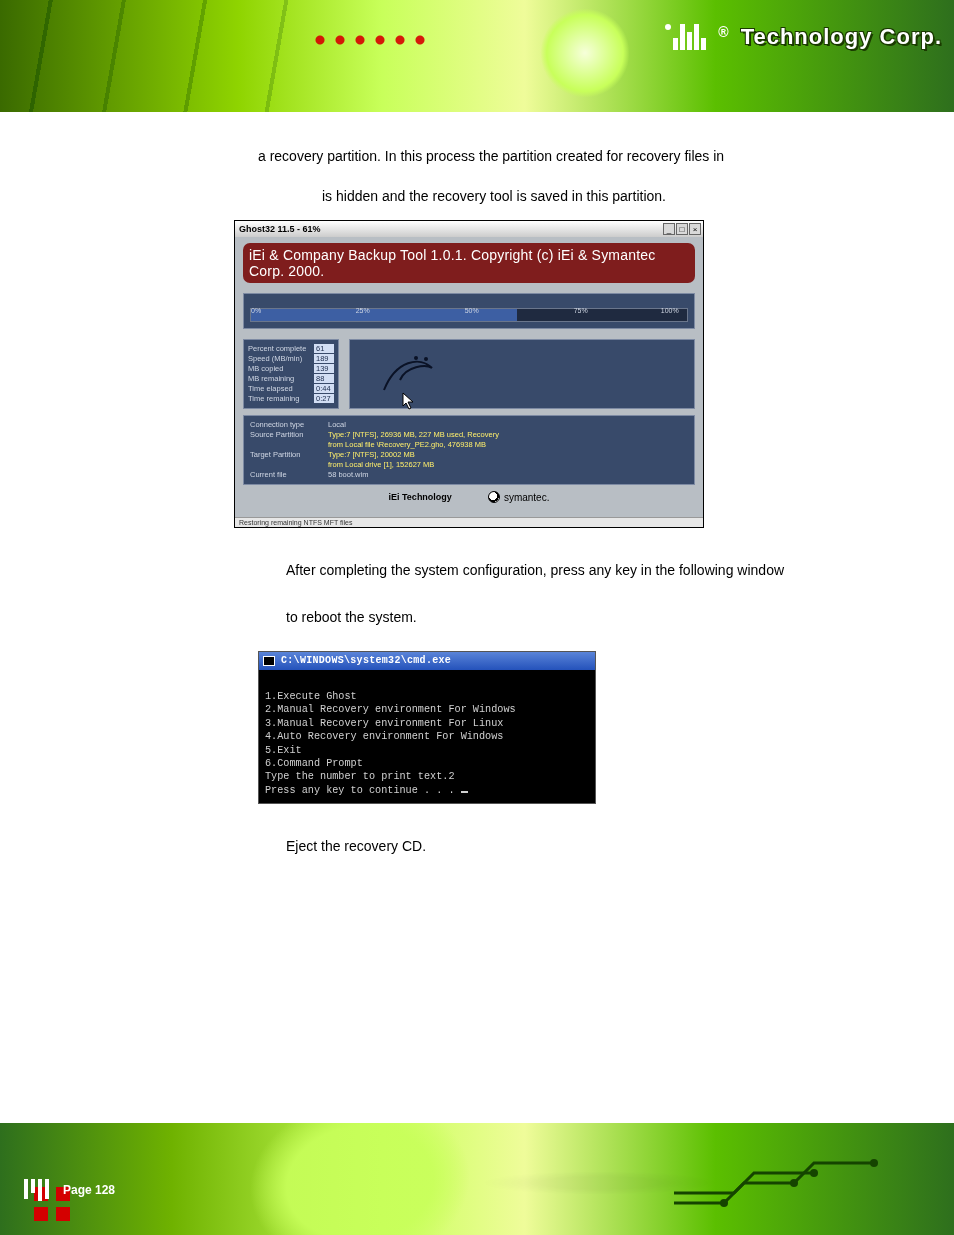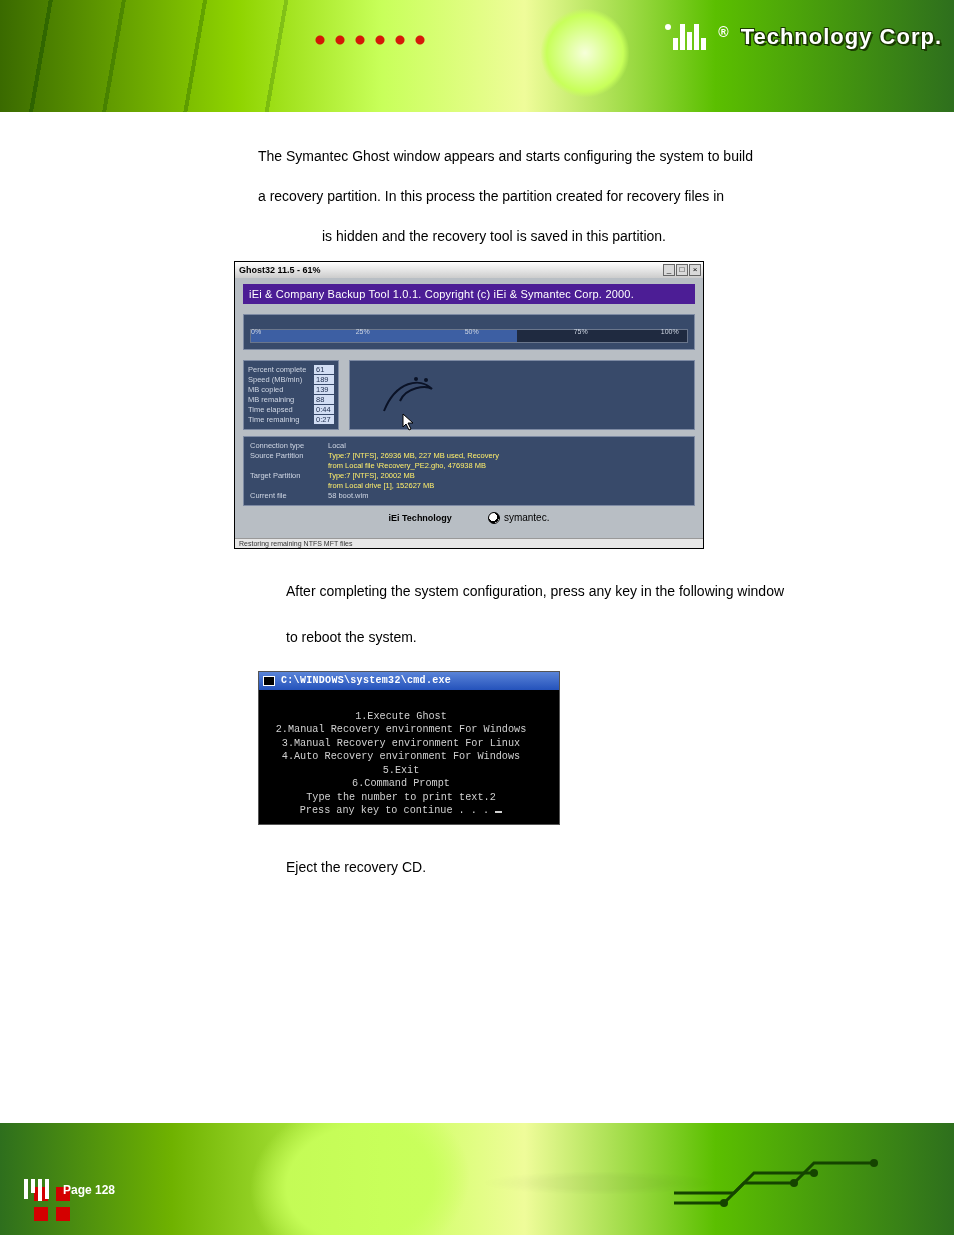--- a/index.html
+++ b/index.html
@@ -59,21 +59,21 @@
 .step8, .step9 { margin-top: 26px; }
 
 
 .ghost-wrap { margin: 8px -24px 0 -24px; width: 470px; }
 .ghost-outer { border: 1px solid #000; background: #bcbcbc; }
 .ghost-title { display: flex; align-items: center; justify-content: space-between; background: linear-gradient(#fff,#ccc); height: 16px; padding: 0 2px; }
 .ghost-title-text { font-size: 9px; font-weight: bold; color: #000; padding-left: 2px; }
 .ghost-title-btns { display: flex; gap: 1px; }
 .ghost-title-btns span { width: 12px; height: 12px; background: #d9d9d9; border: 1px solid #666; font-size: 8px; display: flex; align-items: center; justify-content: center; }
 .ghost-body { background: #b8bec4; padding: 6px 8px 8px 8px; }
-.ghost-banner { background: #4c1d95; color: #fff; font-size: 11px; padding: 4px 6px; letter-spacing: 0.2px; }
+.ghost-banner { background: #7f1d1d; color: #fff; font-size: 14px; padding: 4px 6px; letter-spacing: 0.2px; border-radius: 7px; }
 .ghost-panel { background: #384a6a; border: 1px solid #7d8aa3; margin-top: 10px; padding: 6px; }
 .ghost-progress-bar { height: 14px; background: #1f2a40; border: 1px solid #6a768c; margin-top: 8px; position: relative; }
 .ghost-progress-fill { position: absolute; left: 0; top: 0; bottom: 0; width: 61%; background: #3d5fa3; }
 .ghost-tick { position: absolute; top: -2px; font-size: 7px; color: #cfd6e3; }
 .ghost-stats-wrap { display: flex; gap: 10px; margin-top: 10px; }
 .ghost-stats { background: #384a6a; border: 1px solid #7d8aa3; padding: 4px; font-size: 7.5px; color: #cfd6e3; }
 .ghost-stats .row { display: flex; gap: 4px; align-items: center; margin-bottom: 1px; }
 .ghost-stats .label { width: 62px; }
 .ghost-stats .val { background: #d2def4; color: #1a2a4a; width: 20px; padding: 0 2px; }
 .ghost-right { flex: 1; background: #384a6a; border: 1px solid #7d8aa3; position: relative; }
@@ -83,21 +83,21 @@
 .ghost-details .dl { width: 72px; color: #cfd6e3; }
 .ghost-details .dv { color: #ffef6c; }
 .ghost-details .dv.plain { color: #cfd6e3; }
 .ghost-footer { display: flex; justify-content: center; align-items: center; gap: 36px; padding: 6px; }
 .ghost-footer .iei { font-size: 9px; font-weight: bold; color: #000; }
 .ghost-footer .sym { font-size: 10px; color: #000; display: flex; align-items: center; gap: 4px; }
 .ghost-footer .sym .yy { width: 12px; height: 12px; border-radius: 50%; background: radial-gradient(circle at 40% 40%, #fff 0 4px, #000 4px 6px, #fff 6px); border: 1px solid #000; }
 .ghost-bottom-strip { background: #e7e7e7; font-size: 7px; color: #333; padding: 1px 4px; border-top: 1px solid #999; }
 
 
-.cmd-wrap { width: 302px; margin-top: 18px; border: 1px solid #555; text-align: center; }
+.cmd-wrap { width: 338px; margin-top: 18px; border: 1px solid #555; }
 .cmd-title { display: flex; align-items: center; height: 18px; background: linear-gradient(#5a84d8,#2452bb); padding: 0 4px; gap: 6px; }
 .cmd-icon { width: 12px; height: 10px; background: #000; border: 1px solid #fff; }
 .cmd-title-text { color: #fff; font-size: 10px; font-family: "Courier New", monospace; font-weight: bold; letter-spacing: 0.3px; }
 .cmd-body { background: #000; padding: 20px 22px 6px 6px; color: #d0d0d0; font-family: "Courier New", monospace; font-size: 10.2px; line-height: 1.32; white-space: pre; }
 .cmd-body .cursor { display:inline-block; width: 7px; height: 2px; background: #d0d0d0; vertical-align: baseline; }
 
 
 .banner-bottom {
   position: absolute; left: 0; bottom: 0; width: 954px; height: 112px;
   background:
@@ -151,21 +151,20 @@
         <span class="bar b4"></span>
         <span class="bar b5"></span>
     </div>
     <span class="brand-reg">®</span>
     <span class="brand-text">Technology Corp.</span>
   </div>
 </div>
 
 <div class="content">
 
-  <p class="para">The Symantec Ghost window appears and starts configuring the system to build</p>
   <p class="para">a recovery partition. In this process the partition created for recovery files in</p>
   <p class="para indent">is hidden and the recovery tool is saved in this partition.</p>
 
   <div class="ghost-wrap">
     <div class="ghost-outer">
       <div class="ghost-title">
         <span class="ghost-title-text">Ghost32 11.5 - 61%</span>
         <div class="ghost-title-btns">
           <span>_</span>
           <span>□</span>

